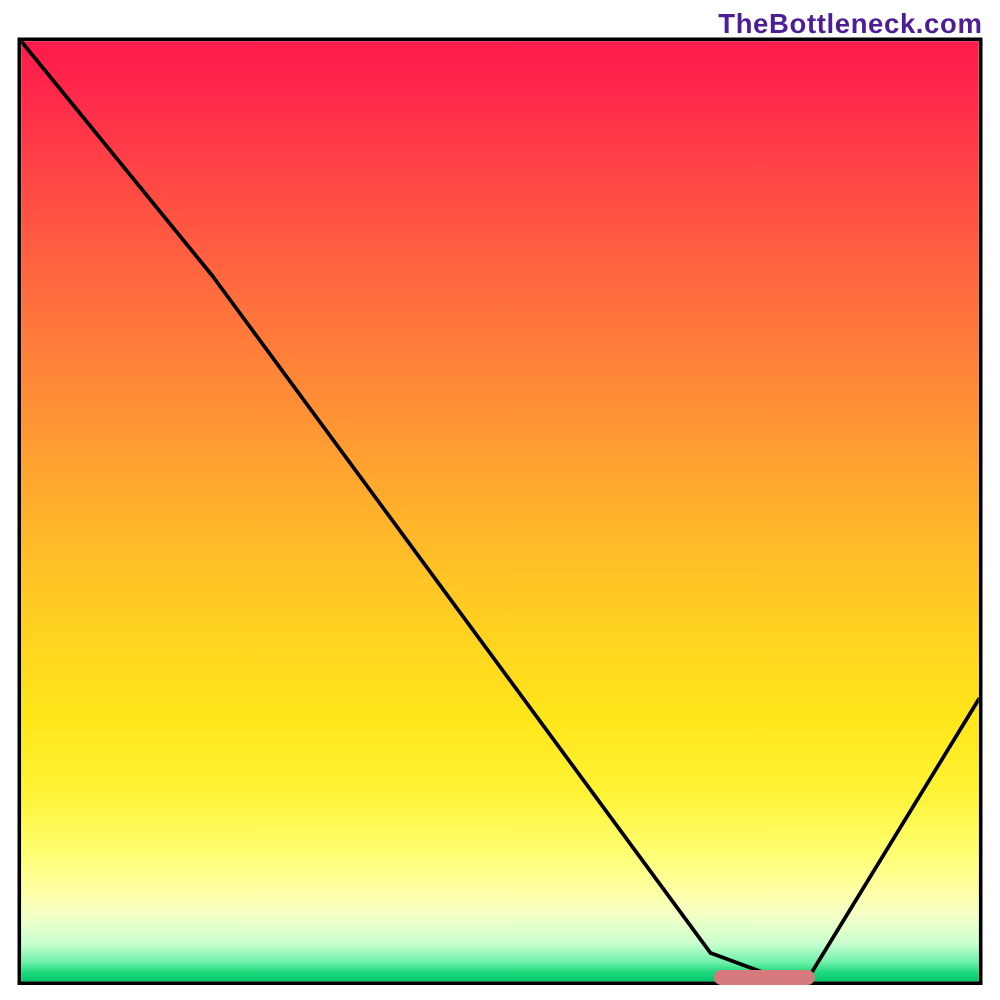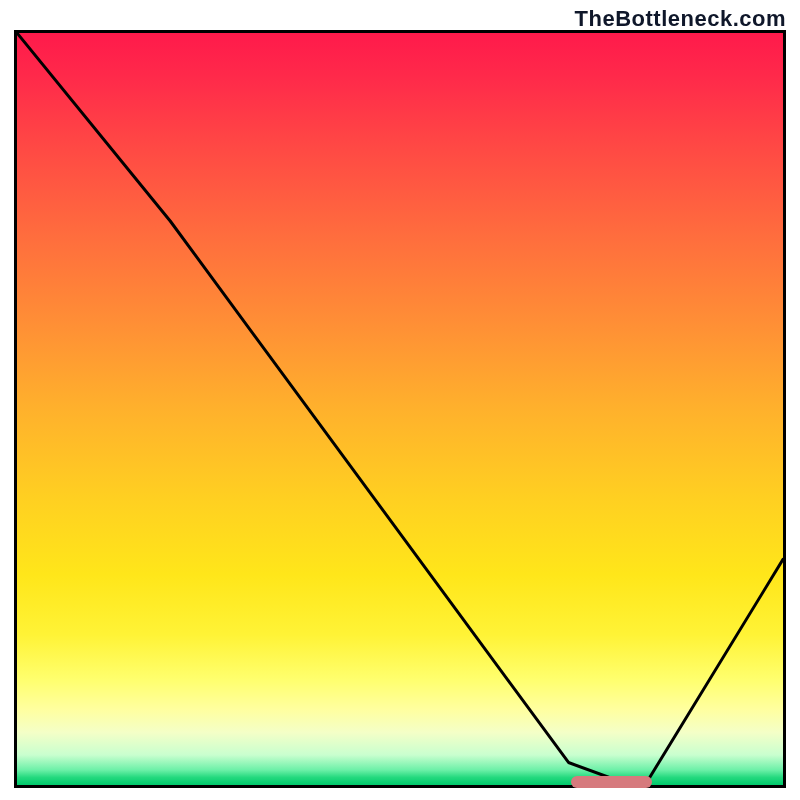--- a/index.html
+++ b/index.html
@@ -9,21 +9,21 @@
     background: #ffffff;
     position: relative;
     font-family: Arial, sans-serif;
   }
   .watermark {
     position: absolute;
     top: 6px;
     right: 14px;
     font-size: 22px;
     font-weight: bold;
-    color: #0f172a;
+    color: #4c1d95;
     letter-spacing: 0.5px;
   }
   .frame {
     position: absolute;
     top: 30px;
     left: 14px;
     width: 772px;
     height: 758px;
   }
   .plot-area {

